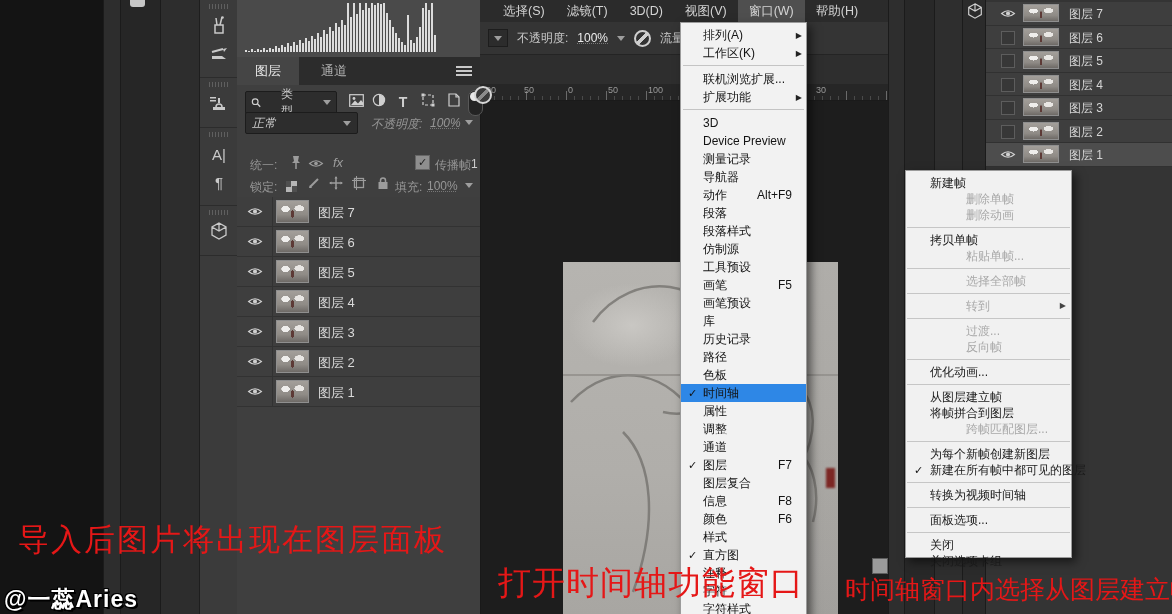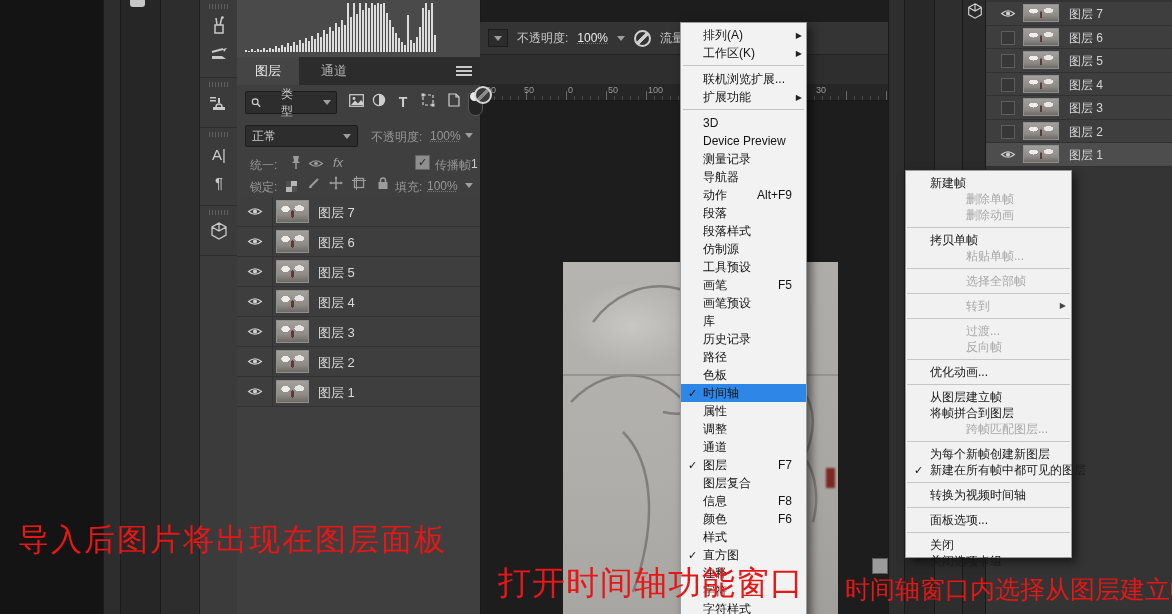--- a/index.html
+++ b/index.html
@@ -284,21 +284,21 @@
         <svg width="12" height="14" viewBox="0 0 12 14">
             <path d="M1 1 h7 l3 3 v9 h-10 z" fill="none" stroke="#cfcfcf" stroke-width="1.2"></path>
             <path d="M8 1 v3 h3" fill="none" stroke="#cfcfcf" stroke-width="1.2"></path>
           </svg>
       </span>
       <span class="toggle" style="left:231px;top:0;">
           <i></i>
         </span>
     </div>
 
-    <div class="prow" style="top:125px;height:26px;">
+    <div class="prow" style="top:112px;height:26px;font-style:italic;">
       <div class="dd" style="position:absolute;left:8px;top:0;width:113px;height:22px;padding:0 6px;">
         <span>正常</span>
         <span class="chev" style="margin-left:auto;"></span>
       </div>
       <span class="lbl-dim" style="position:absolute;left:134px;top:4px;">不透明度:</span>
       <span class="val-dim" style="position:absolute;left:193px;top:4px;text-decoration:underline dotted #777;">100%</span>
       <span class="chev" style="position:absolute;left:228px;top:8px;"></span>
     </div>
 
     <div class="prow" style="top:152px;height:26px;">
@@ -421,20 +421,28 @@
               <path d="M1 6 Q8 0 15 6 Q8 12 1 6 Z" fill="none" stroke="#cfcfcf" stroke-width="1.3"></path>
               <circle cx="8" cy="6" r="2.2" fill="#cfcfcf"></circle>
             </svg>
           </div>
           <div class="lthumb"></div>
           <span class="lname">图层 1</span>
         </div>
       </div>
   </div>
 
+  <div class="abs menubar" id="menu-bar">
+      <div class="mb-item">选择(S)</div>
+      <div class="mb-item">滤镜(T)</div>
+      <div class="mb-item">3D(D)</div>
+      <div class="mb-item">视图(V)</div>
+      <div class="mb-item active">窗口(W)</div>
+      <div class="mb-item">帮助(H)</div>
+    </div>
   <div class="abs optionsbar">
     <span class="opt-dd">
         <span class="chev"></span>
       </span>
     <span>不透明度:</span>
     <span style="color:#ececec;text-decoration:underline dotted #777;">100%</span>
     <span class="chev"></span>
     <span class="circle-slash"></span>
     <span>流量</span>
   </div>
@@ -661,13 +669,14 @@
       <div class="fm-sep"></div>
       <div class="fm-item"><span class="lbl">面板选项...</span></div>
       <div class="fm-sep"></div>
       <div class="fm-item"><span class="lbl">关闭</span></div>
       <div class="fm-item"><span class="lbl">关闭选项卡组</span></div>
     </div>
 
   <span class="red-note note1">导入后图片将出现在图层面板</span>
   <span class="red-note note2">打开时间轴功能窗口</span>
   <span class="red-note note3">时间轴窗口内选择从图层建立帧</span>
+  <span class="watermark">@一蕊Aries</span>
 </div>
 
 </body></html>

